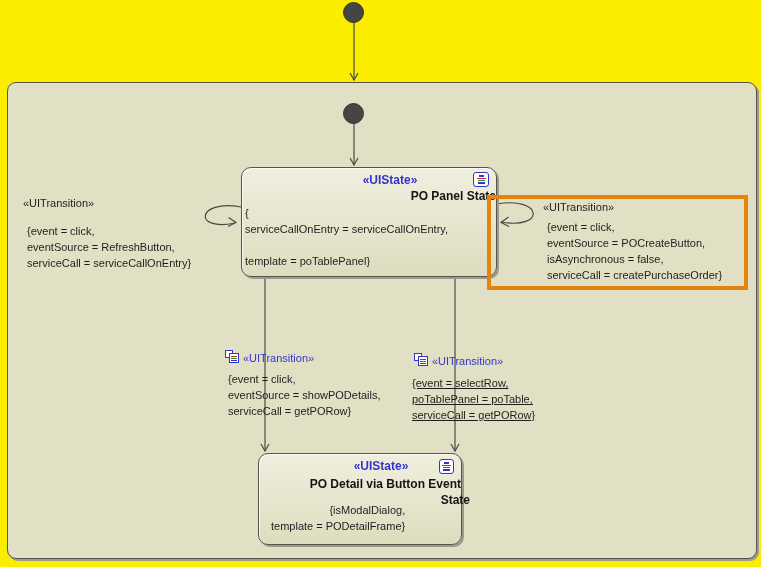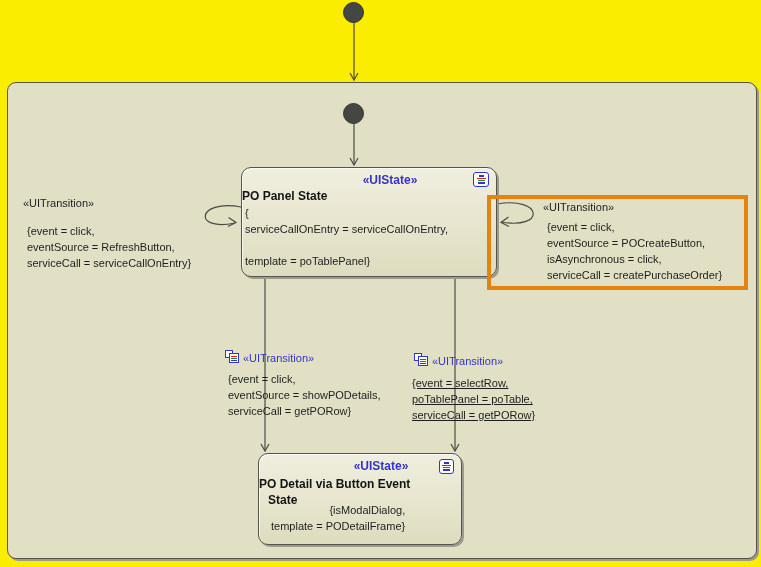--- a/index.html
+++ b/index.html
@@ -29,21 +29,21 @@
     position:absolute; z-index:4;
     background:linear-gradient(180deg, var(--node-fill-top) 0%, var(--node-fill-bottom) 100%);
     border:1.5px solid var(--node-border); border-radius:10px;
     box-shadow:2px 2px 0 var(--shadow), inset 1px 1px 0 rgba(255,255,255,0.7);
   }
   .state .stereotype{
     position:absolute; left:0; width:100%; text-align:center;
     color:var(--stereotype-blue); font-size:12px; font-weight:bold;padding-left:42px;
   }
   .state .state-name{
-    position:absolute; left:0; width:100%; text-align:left;
+    position:absolute; left:0; width:100%; text-align:right;
     font-weight:bold; font-size:12px; color:#141414;
   }
   .bodytext{position:absolute; font-size:11px; line-height:16px; color:var(--text);}
   .bodytext div{min-height:16px; white-space:pre;}
   .spec-icon{
     position:absolute; width:16px; height:15px; background:#fff;
     border:1.4px solid var(--stereotype-blue); border-radius:3px;
     display:flex; flex-direction:column; justify-content:center; align-items:center; gap:1px; z-index:5;
   }
   .spec-icon i{display:block; height:1.4px;}
@@ -144,21 +144,21 @@
     <div>eventSource = RefreshButton,</div>
     <div>serviceCall = serviceCallOnEntry}</div>
   </div>
 </div>
 
 <div class="trans-label">
   <div class="trans-stereo" style="left:543px; top:201px;">«UITransition»</div>
   <div class="bodytext" style="left:547px; top:219px;">
     <div>{event = click,</div>
     <div>eventSource = POCreateButton,</div>
-    <div>isAsynchronous = click,</div>
+    <div>isAsynchronous = false,</div>
     <div>serviceCall = createPurchaseOrder}</div>
   </div>
 </div>
 <div class="highlight-box"></div>
 
 <div class="trans-label">
   <span class="copy-icon" style="left:225px; top:350px;">
     <i class="back"></i>
       <i class="front">
         <b></b>

